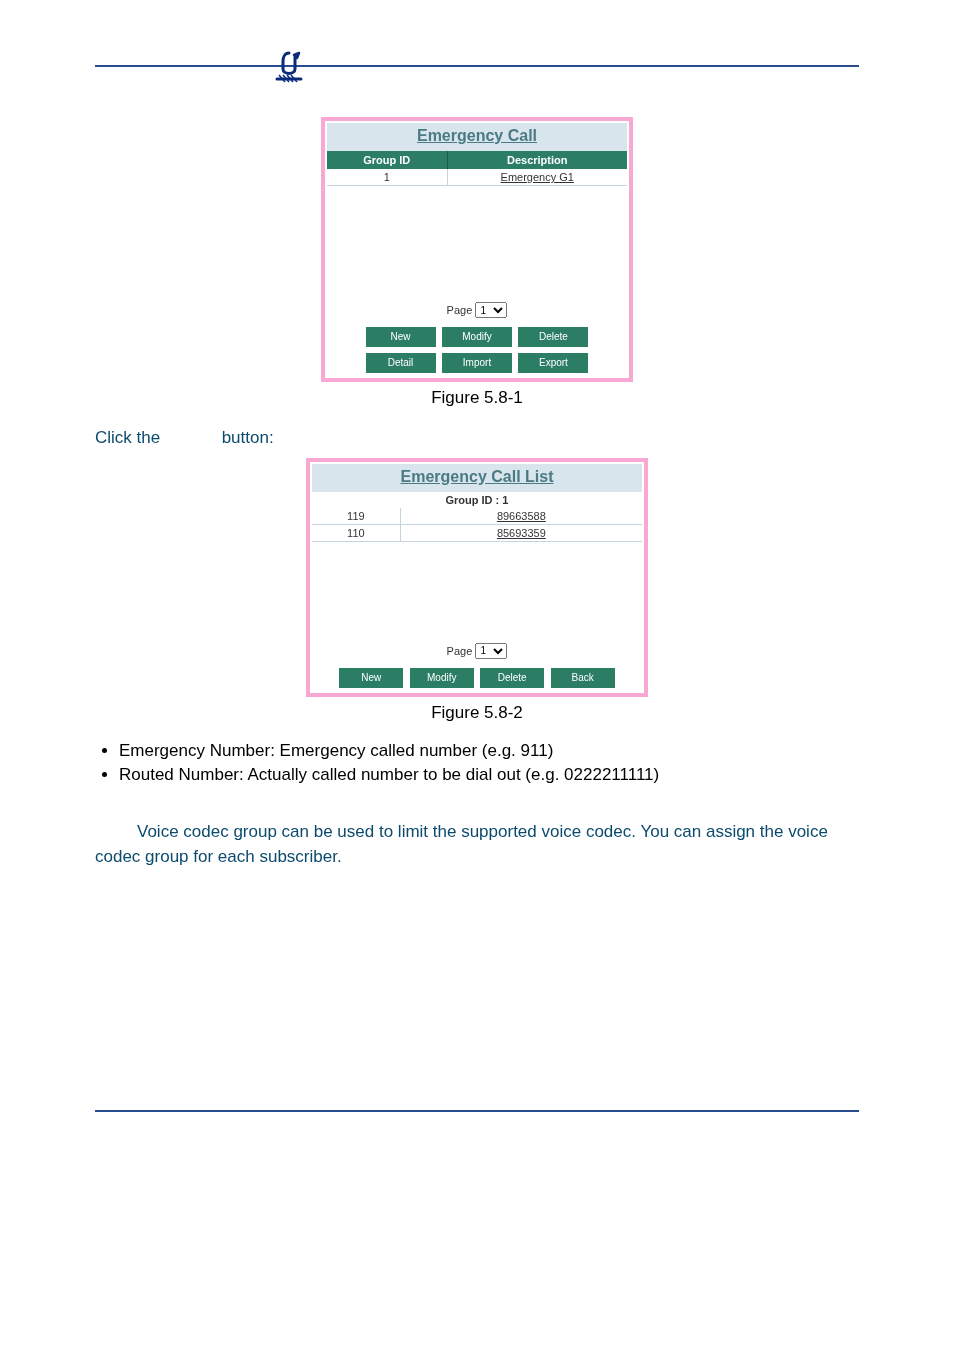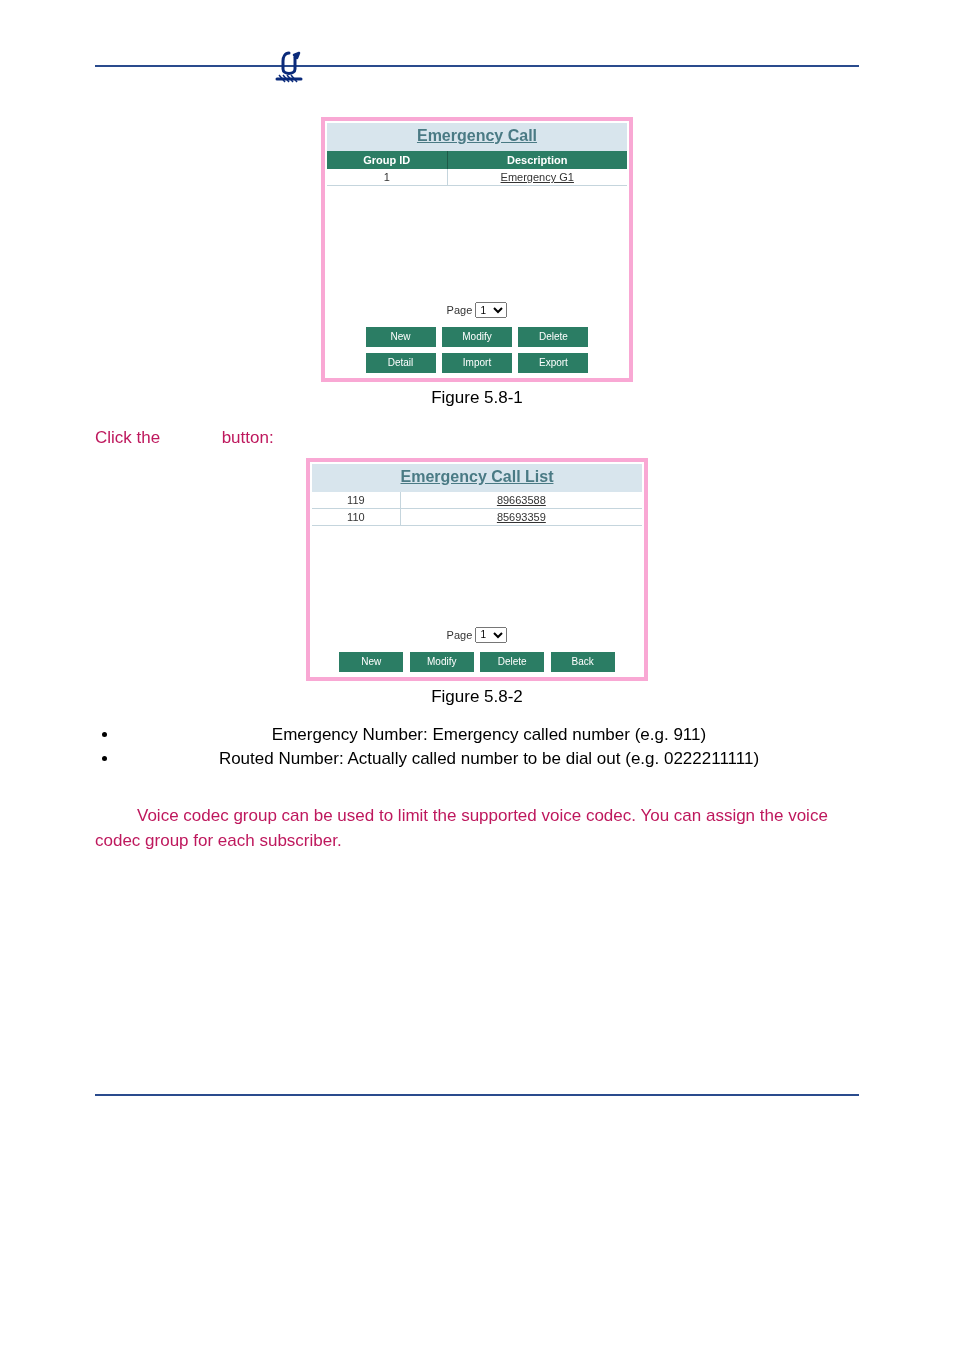--- a/index.html
+++ b/index.html
@@ -103,28 +103,27 @@
   }
   .btn4 { width: 64px; }
   .caption {
     text-align: center;
     font-size: 17px;
     color: #000000;
     margin: 6px 0 18px 0;
   }
   .body-text {
     font-size: 17px;
-    color: #be185d;
+    color: #0c4a6e;
     margin: 8px 0;
     line-height: 1.4;
   }
   ul.bullets {
     margin: 10px 0 30px 0;
     padding-left: 24px;
-    text-align: center;
   }
   ul.bullets li {
     font-size: 17px;
     color: #000000;
     margin: 4px 0;
   }
   .indent-para {
     text-indent: 42px;
     font-size: 17px;
     line-height: 1.5;
@@ -188,20 +187,21 @@
   <div class="body-text">
     <span>Click the</span>
     <span style="display:inline-block;width:52px"></span>
     <span>button:</span>
   </div>
 
   <div class="panel" style="width:330px">
     <div class="panel-title">
       <span class="panel-title-text">Emergency Call List</span>
     </div>
+    <div class="group-id-row">Group ID : 1</div>
     <table class="tbl">
       <tbody>
       <tr>
         <td>119</td>
         <td>89663588</td>
       </tr>
       <tr>
         <td>110</td>
         <td>85693359</td>
       </tr>

